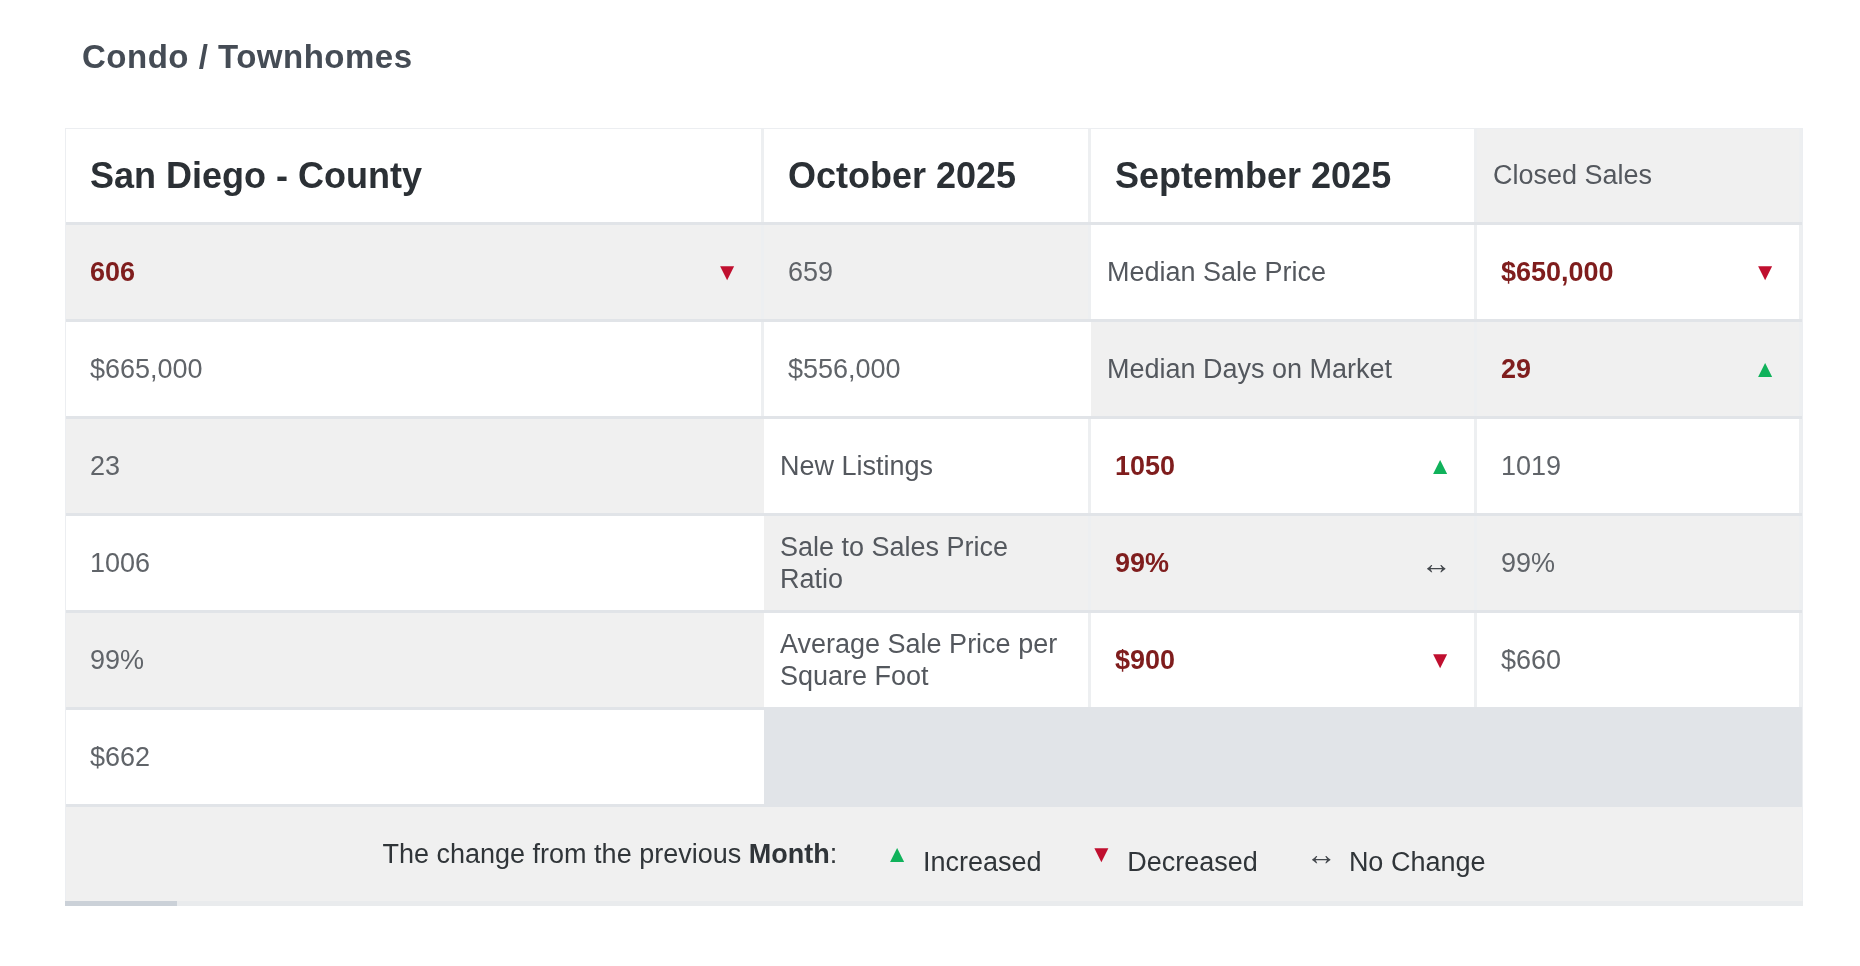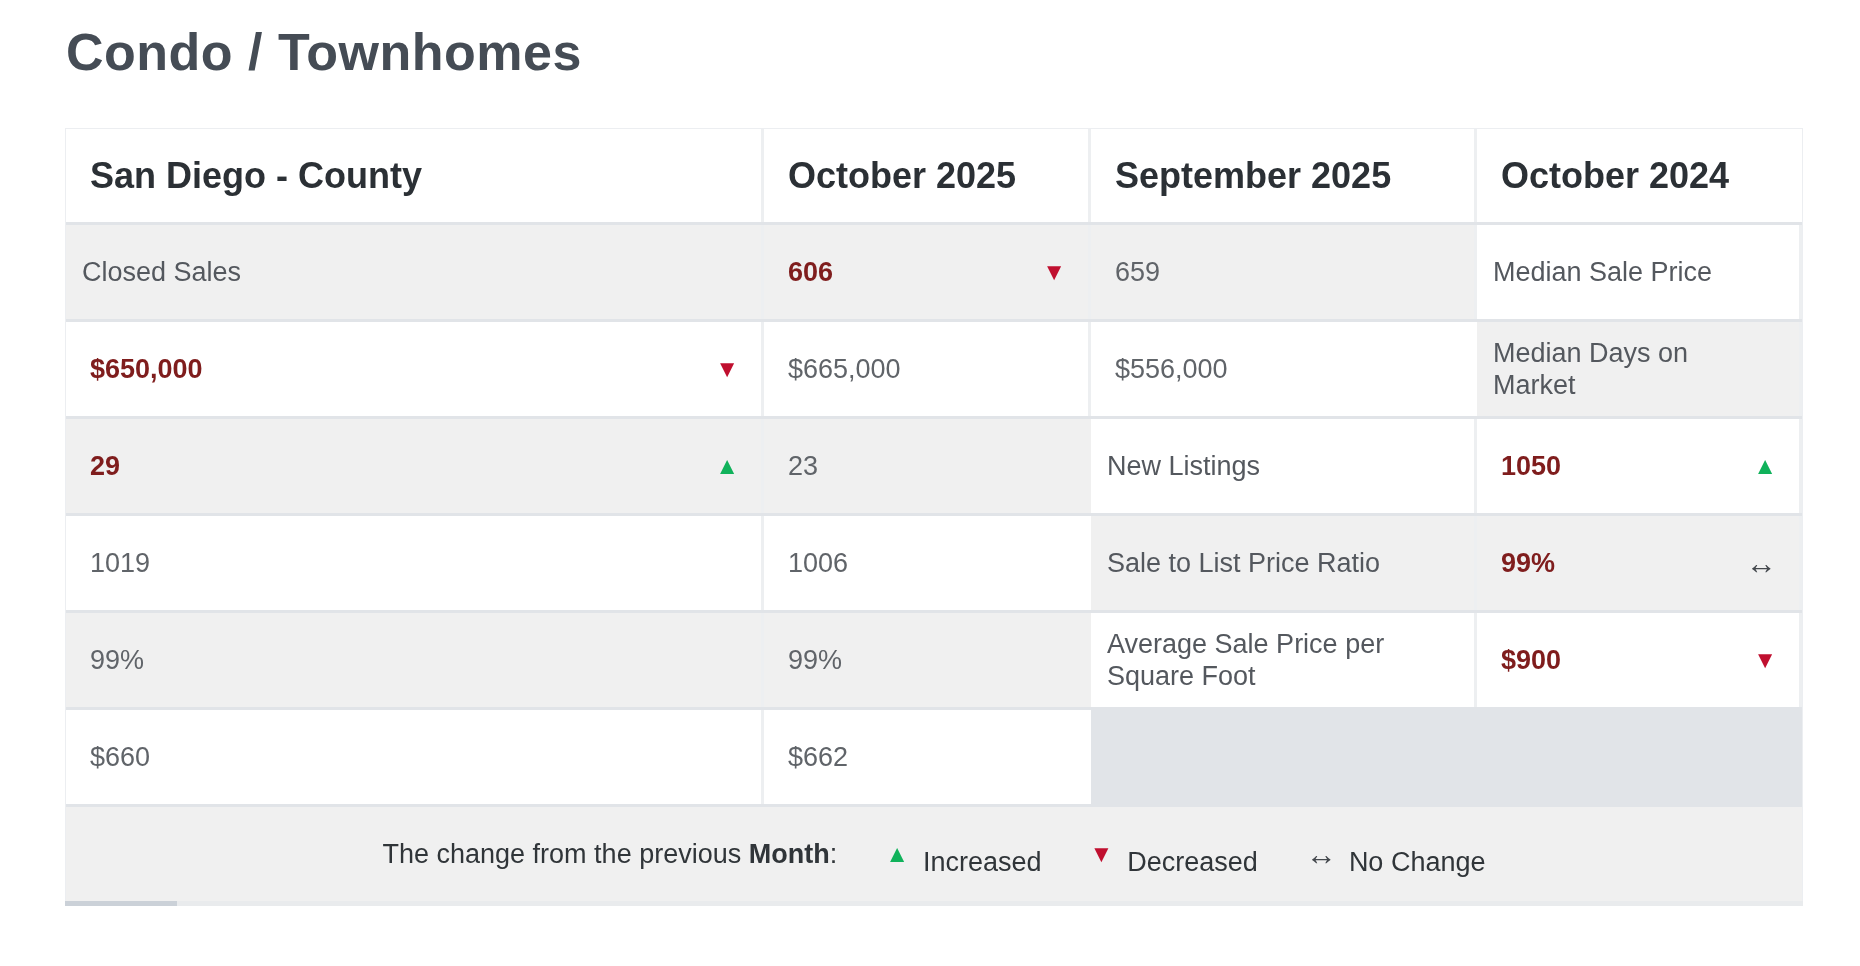--- a/index.html
+++ b/index.html
@@ -2,22 +2,22 @@
 <html><head>
 <meta charset="utf-8">
 <style>
   html,body{margin:0;padding:0;background:#ffffff;}
   body{
     width:1860px;height:966px;position:relative;overflow:hidden;
     font-family:"Liberation Sans","DejaVu Sans",sans-serif;
     -webkit-font-smoothing:antialiased;
   }
   .page-title{
-    position:absolute;left:66px;top:22px;margin:0;
-    font-size:52px;font-weight:700;color:#454C55;letter-spacing:0.5px;
+    position:absolute;left:66px;top:22px;margin:16px;
+    font-size:33px;font-weight:700;color:#454C55;letter-spacing:0.5px;
   }
   .market-table{
     position:absolute;left:65px;top:128px;width:1736px;
     display:grid;
     grid-template-columns:698px 327px 386px 325px;
     grid-template-rows:93px repeat(6,94px) 94px;
     row-gap:3px;
     background:#E1E4E8;
     border:1px solid #ECEEF1;
     box-sizing:content-box;
@@ -61,21 +61,20 @@
 </head>
 <body>
 
 <h1 class="page-title">Condo / Townhomes</h1>
 
 <div class="market-table">
 
   <div class="cell header-cell sep">San Diego - County</div>
   <div class="cell header-cell sep">October 2025</div>
   <div class="cell header-cell sep">September 2025</div>
-  <div class="cell header-cell">October 2024</div>
 
   <div class="cell metric-label row-stripe sep">Closed Sales</div>
   <div class="cell current-cell row-stripe sep">
     <span class="current-value">606</span>
     <span class="trend trend-down">▼</span>
   </div>
   <div class="cell secondary-value row-stripe sep">659</div>
 
   <div class="cell metric-label sep">Median Sale Price</div>
   <div class="cell current-cell sep">
@@ -93,21 +92,21 @@
   <div class="cell secondary-value row-stripe">23</div>
 
   <div class="cell metric-label sep">New Listings</div>
   <div class="cell current-cell sep">
     <span class="current-value">1050</span>
     <span class="trend trend-up">▲</span>
   </div>
   <div class="cell secondary-value sep">1019</div>
   <div class="cell secondary-value">1006</div>
 
-  <div class="cell metric-label row-stripe sep">Sale to List Price Ratio</div>
+  <div class="cell metric-label row-stripe sep">Sale to Sales Price Ratio</div>
   <div class="cell current-cell row-stripe sep">
     <span class="current-value">99%</span>
     <span class="trend trend-none">↔</span>
   </div>
   <div class="cell secondary-value row-stripe sep">99%</div>
   <div class="cell secondary-value row-stripe">99%</div>
 
   <div class="cell metric-label sep">Average Sale Price per Square Foot</div>
   <div class="cell current-cell sep">
     <span class="current-value">$900</span>

